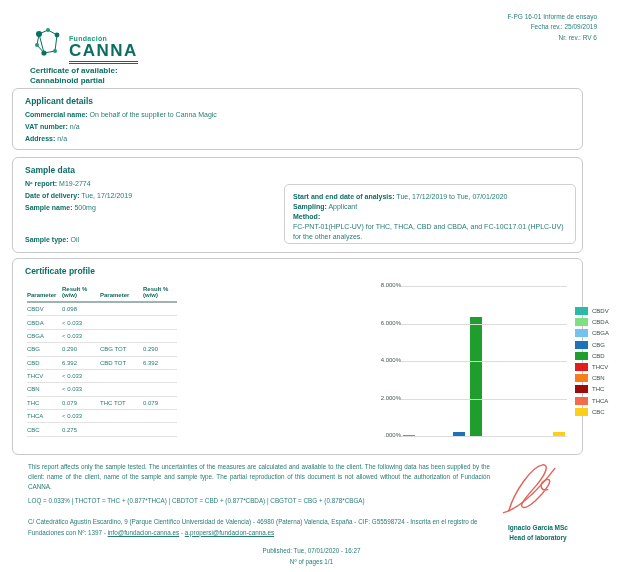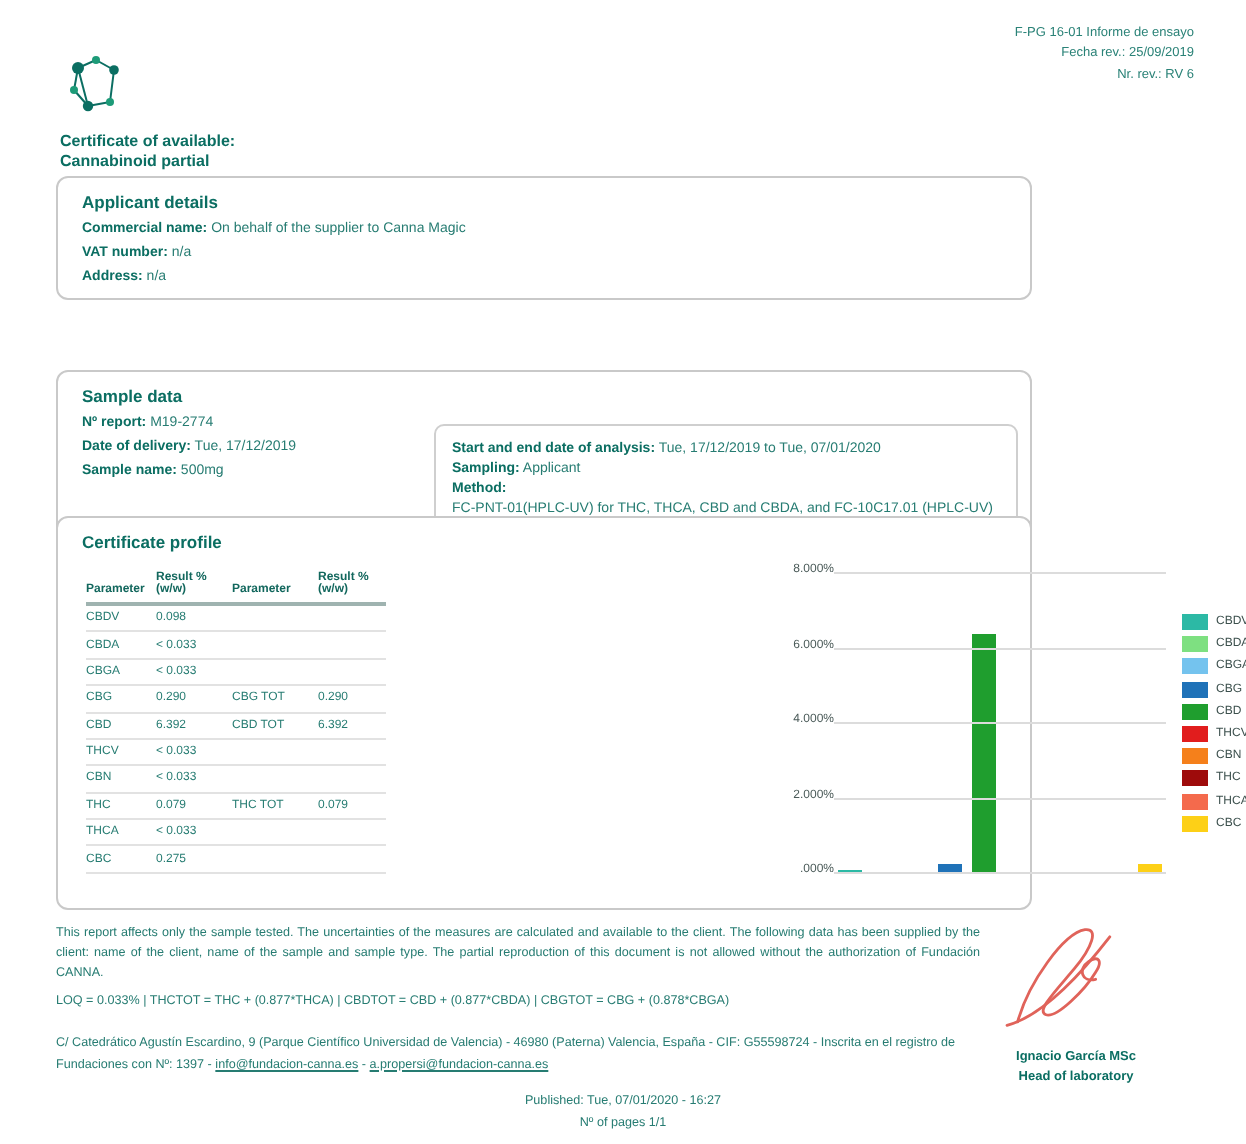--- a/index.html
+++ b/index.html
@@ -10,24 +10,24 @@
   }
   
   .doc-ref{position:absolute;top:12px;right:26px;text-align:right;font-size:6.5px;line-height:1.6;color:#2a8277;}
   
   .logo-wrap{position:absolute;top:24px;left:30px;display:flex;align-items:flex-end;}
   .logo-text{margin-left:3px;}
   .logo-fundacion{font-size:7px;font-weight:bold;color:#1d9b78;letter-spacing:.3px;}
   .logo-canna{font-size:17px;font-weight:bold;color:#0b6e62;letter-spacing:1.5px;border-bottom:3px double #0b6e62;line-height:1;padding-bottom:2px;}
   .cert-title{position:absolute;top:66px;left:30px;font-size:8px;font-weight:bold;color:#0b6e62;line-height:1.3;}
   
-  .box{position:absolute;left:28px;width:488px;border:1px solid #c9c9c9;border-radius:6px;background:#fff;box-sizing:border-box;padding:7px 12px;}
+  .box{position:absolute;left:12px;width:571px;border:1px solid #c9c9c9;border-radius:6px;background:#fff;box-sizing:border-box;padding:7px 12px;}
   .box-title{color:#0b6e62;font-weight:bold;font-size:8.5px;}
   #applicant-box{top:88px;height:62px;}
-  #sample-box{top:157px;height:96px;margin-top:28px;}
+  #sample-box{top:157px;height:96px;}
   #profile-box{top:258px;height:197px;}
   .field{font-size:7px;margin-top:5px;color:#267c72;}
   .flabel{font-weight:bold;color:#0b6e62;}
   
   .method-box{position:absolute;top:26px;right:6px;width:292px;height:60px;border:1px solid #cfcfcf;border-radius:5px;padding:5px 8px;box-sizing:border-box;}
   .method-box .field{margin-top:3px;}
   .sample-type{position:absolute;left:12px;bottom:9px;}
   
   .cb-table{border-collapse:collapse;font-size:6px;color:#267c72;margin-top:8px;margin-left:2px;}
   .cb-table th{color:#12675d;font-weight:bold;text-align:left;vertical-align:bottom;padding:2px 2px 3px 0;border-bottom:2px solid #9fb3b0;}
@@ -81,20 +81,24 @@
           <circle cx="27" cy="11" r="2.4"></circle>
         <circle cx="14" cy="29" r="2.6"></circle>
       </g>
       <g fill="#1d9b78">
         <circle cx="18" cy="6" r="2"></circle>
           <circle cx="7" cy="21" r="2"></circle>
           <circle cx="25" cy="27" r="2"></circle>
       </g>
     </svg>
   </span>
+  <span class="logo-text">
+    <div class="logo-fundacion">Fundación</div>
+    <div class="logo-canna">CANNA</div>
+  </span>
 </div>
 
 <div class="cert-title">
   <div>Certificate of available:</div>
   <div>Cannabinoid partial</div>
 </div>
 
 <div class="box" id="applicant-box">
   <div class="box-title">Applicant details</div>
   <div id="applicant-fields">

